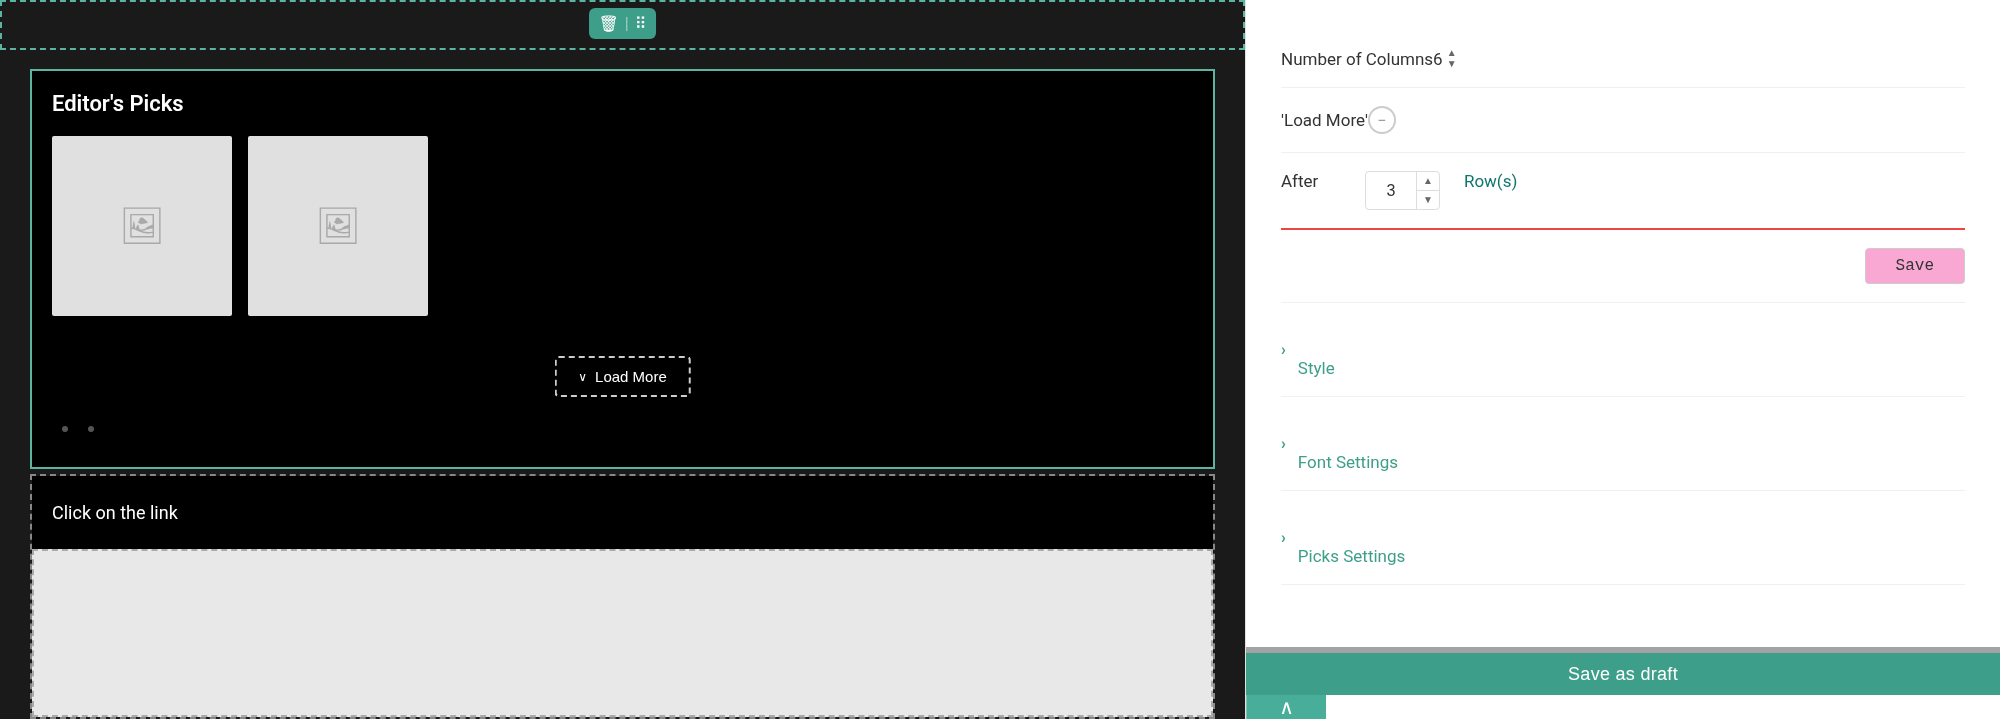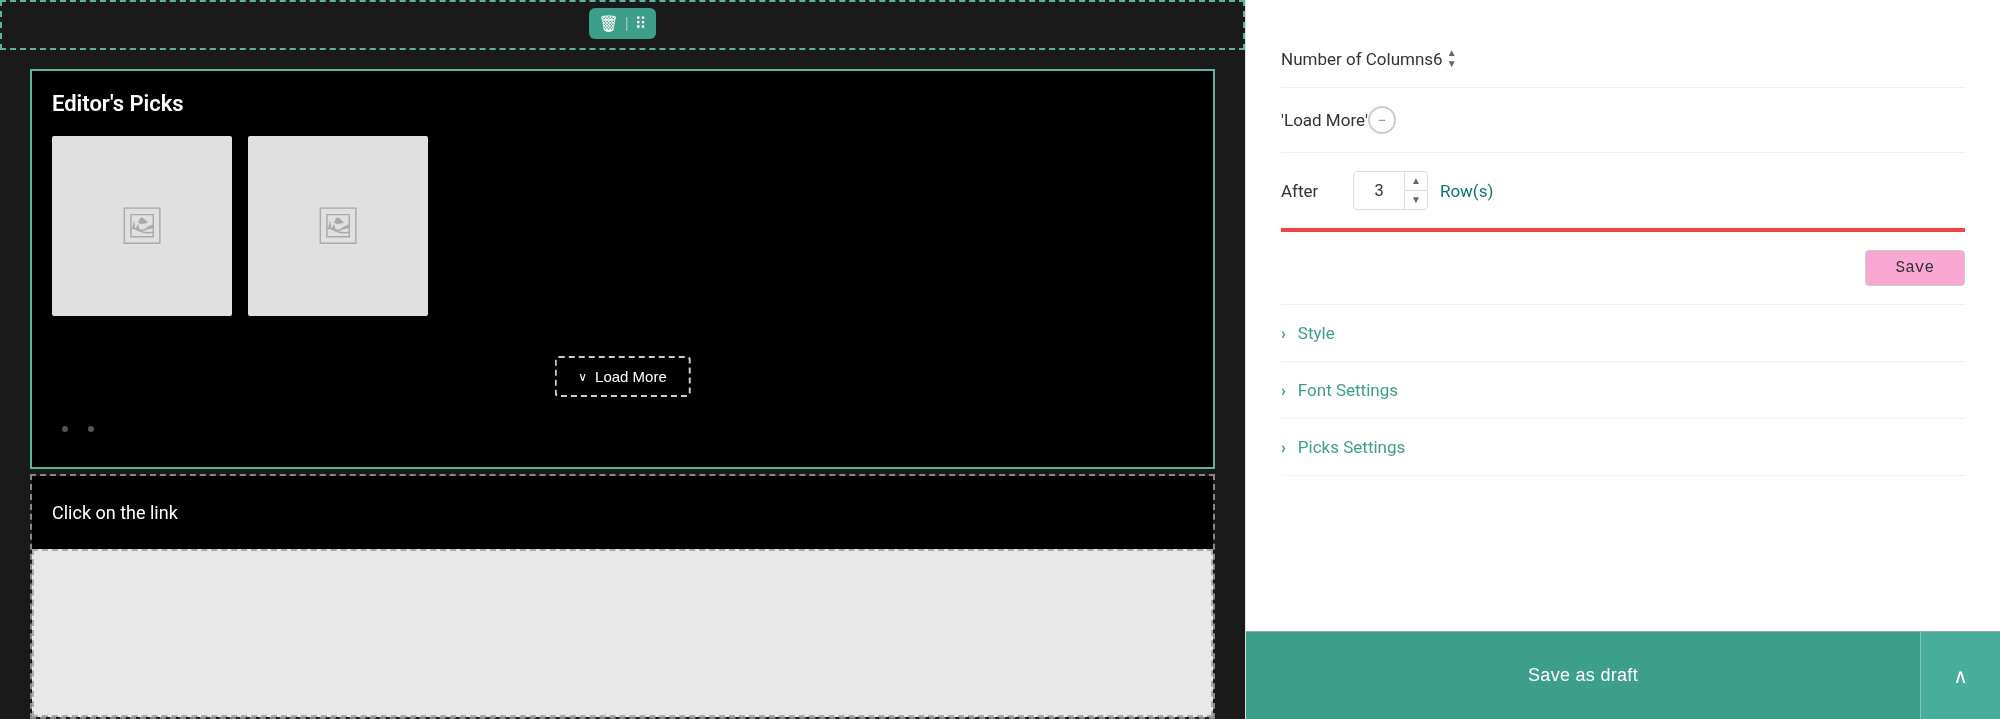--- a/index.html
+++ b/index.html
@@ -228,24 +228,24 @@
       align-items: center;
       justify-content: center;
       cursor: pointer;
       color: #999;
       font-size: 16px;
     }
 
     
     .after-row {
       display: flex;
-      align-items: center;
-      gap: 12px;
+      align-items: flex-start;
+      gap: 24px;
       padding: 18px 0;
-      border-bottom: 4px solid #ef4444;
+      border-bottom: 2px solid #ef4444;
     }
 
     .after-label {
       font-size: 17px;
       color: #333;
       min-width: 60px;
     }
 
     .after-input-group {
       display: flex;
@@ -318,27 +318,29 @@
     .accordion-chevron {
       color: #3d9e8a;
       font-size: 16px;
       font-weight: bold;
     }
 
     .accordion-label {
       font-size: 17px;
       color: #3d9e8a;
       font-weight: 400;
+      margin-top: 37px;
     }
 
     
     .bottom-bar {
       display: flex;
-      border-top: 1px solid #a3a3a3;
-      height: 88px;
+      border-top: 6px solid #a3a3a3;
+      height: 72px;
+      flex-direction: column;
     }
 
     .save-draft-btn {
       flex: 1;
       background: #3d9e8a;
       color: #fff;
       font-size: 18px;
       font-weight: 500;
       border: none;
       cursor: pointer;

